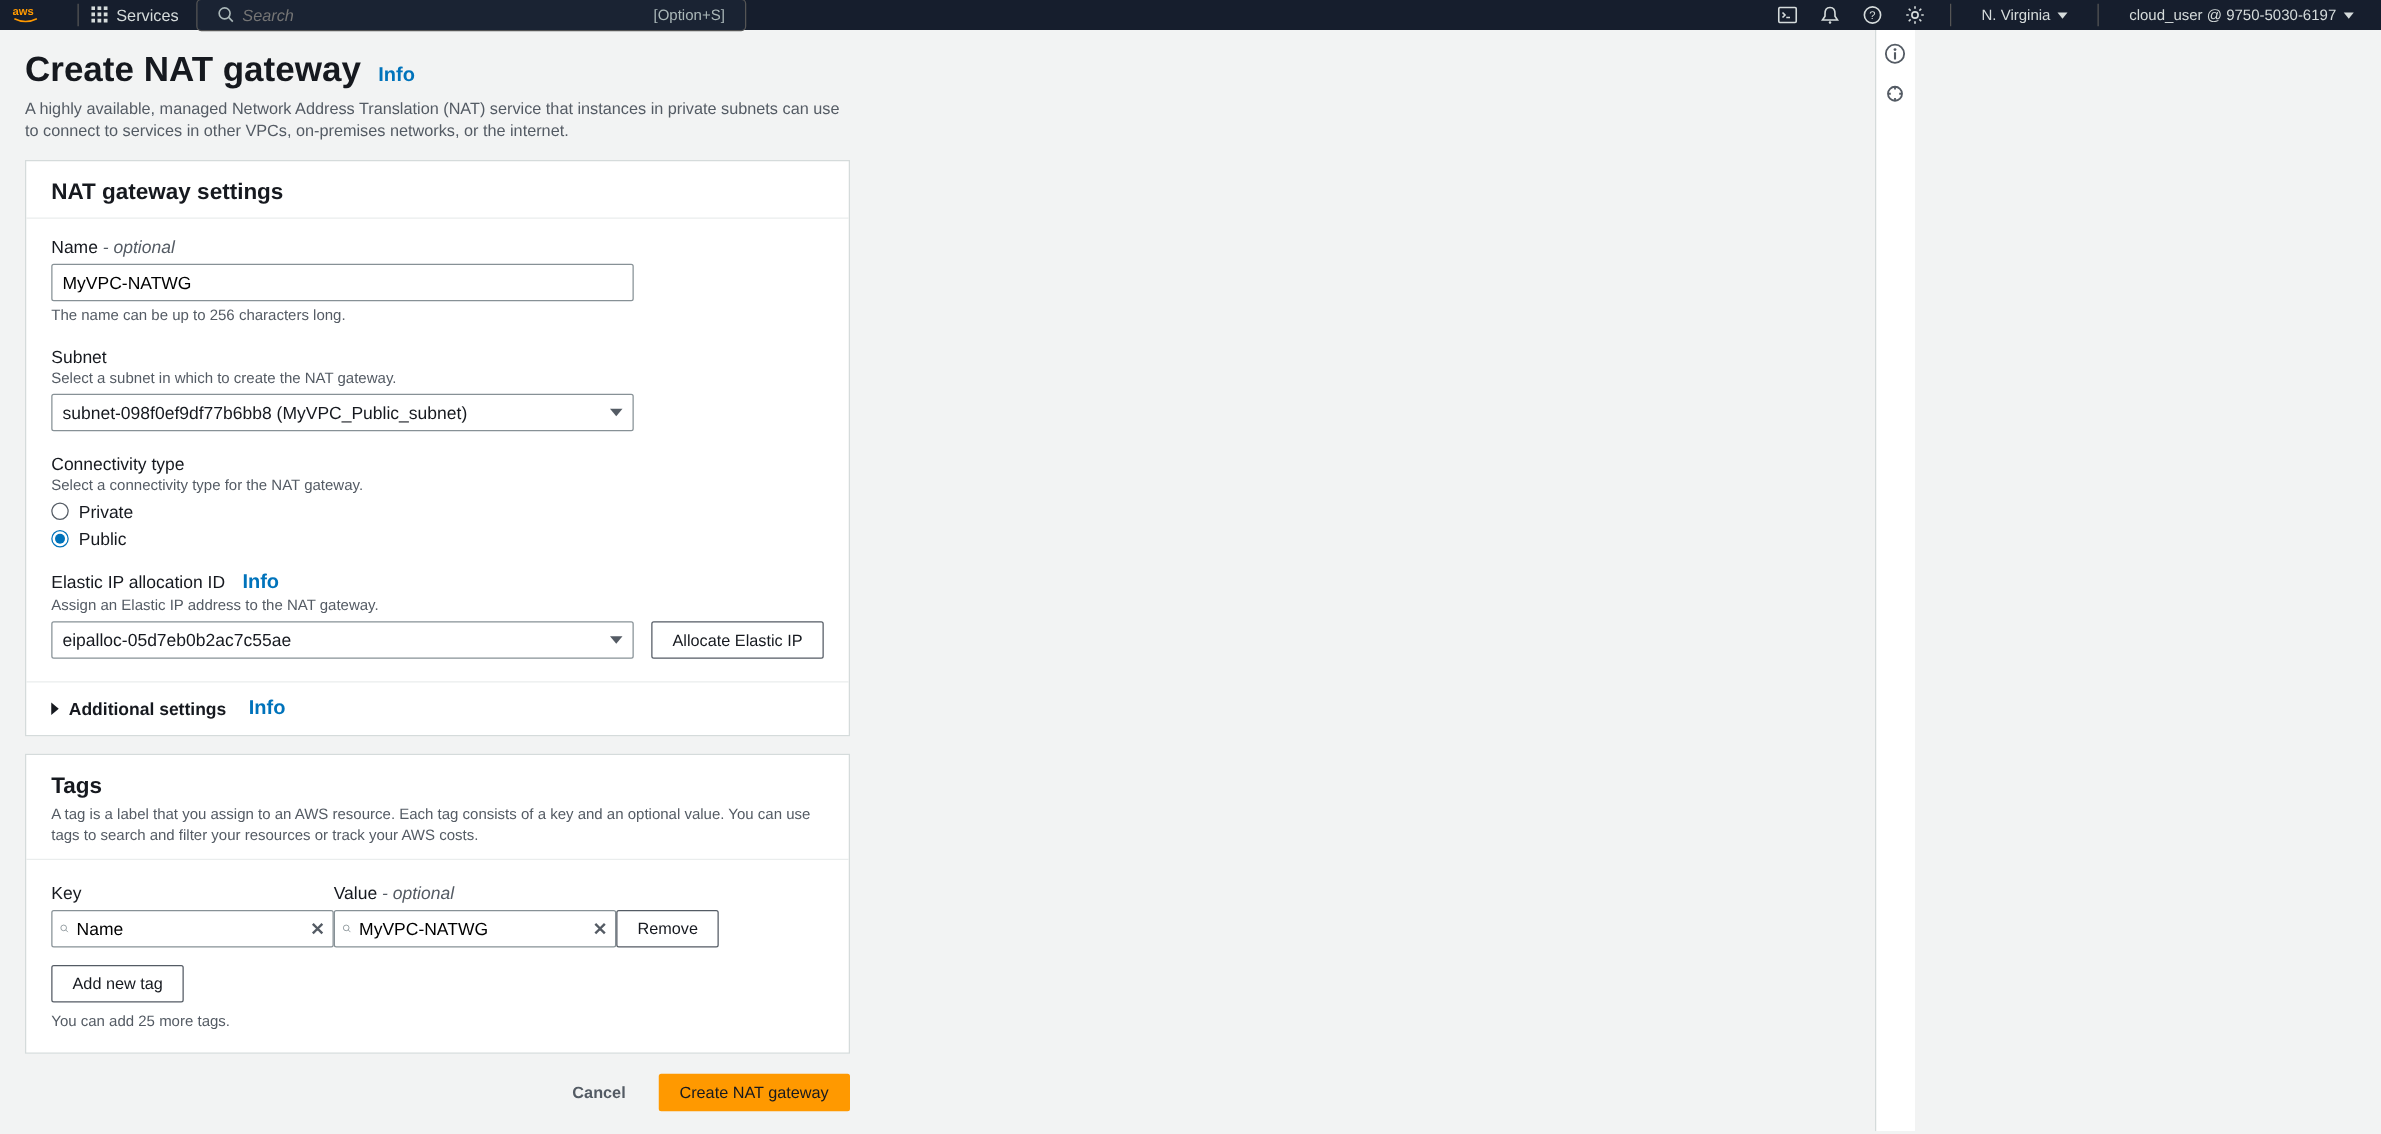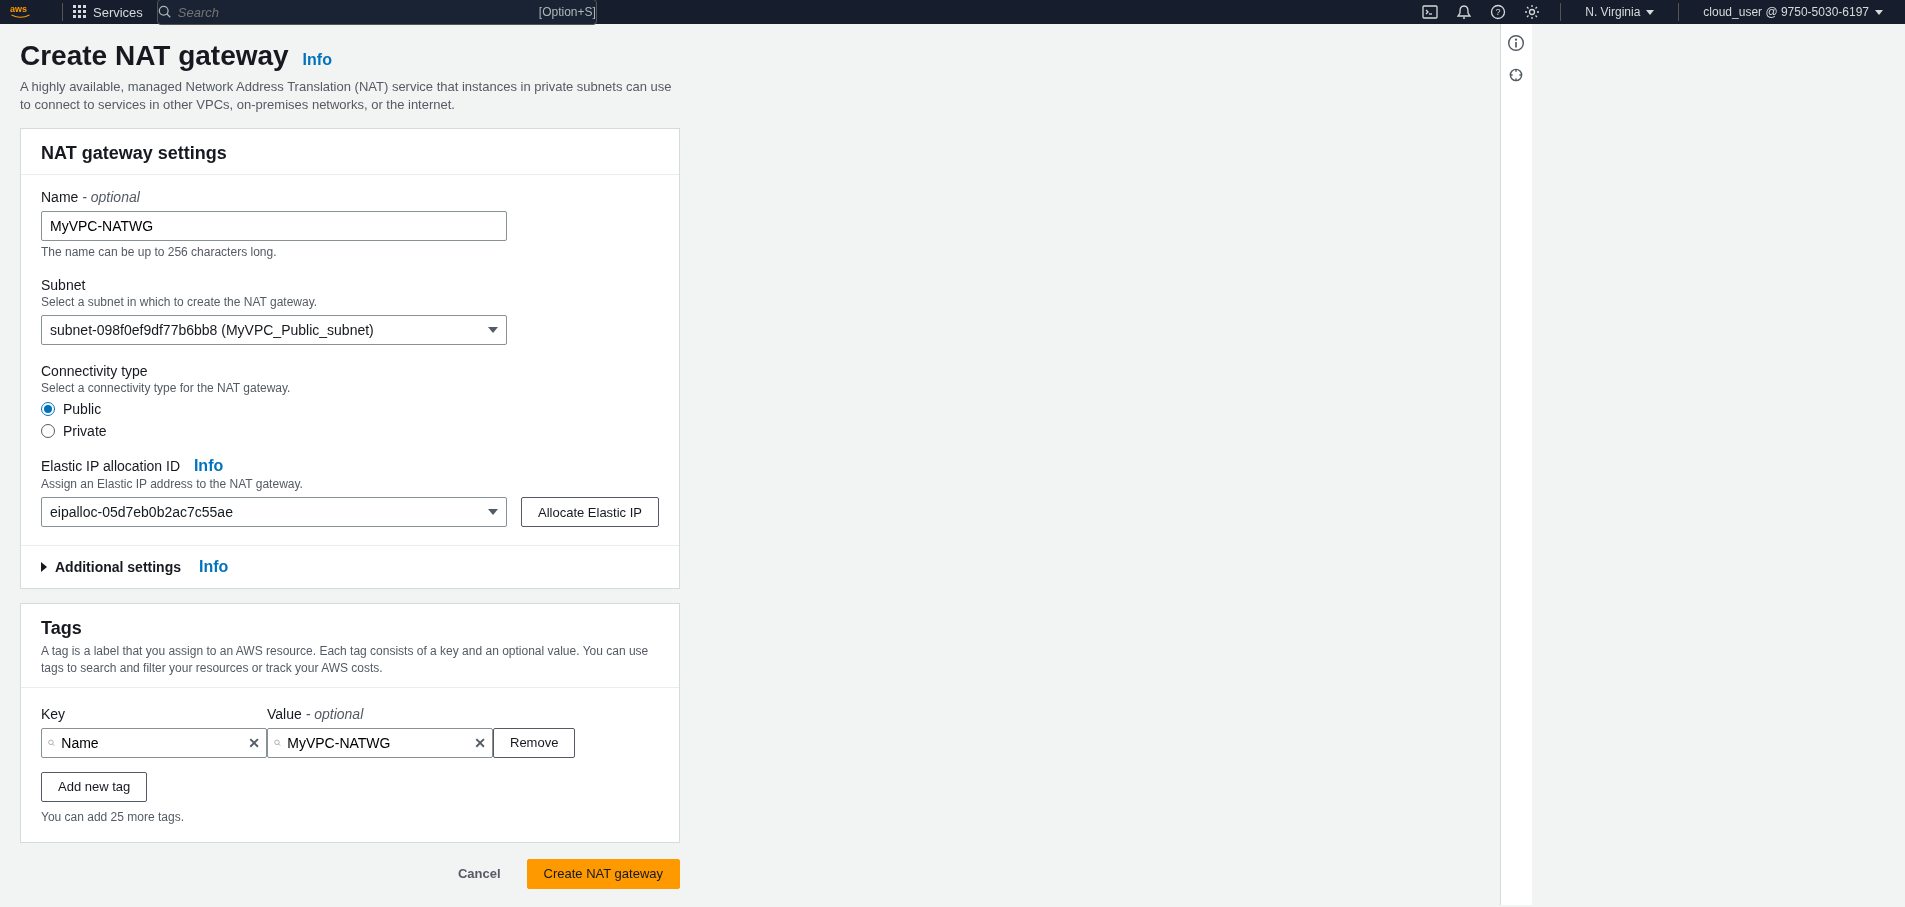--- a/index.html
+++ b/index.html
@@ -44,21 +44,21 @@
   }
   .search-wrap {
     margin-left: 14px;
     display: flex;
     align-items: center;
     background: #1a2333;
     border: 1px solid #555;
     border-radius: 4px;
     height: 26px;
     width: 440px;
-    padding: 0 0;
+    padding: 0 16px;
   }
   .search-wrap input {
     flex: 1;
     background: transparent;
     border: none;
     outline: none;
     color: #ccc;
     font-style: italic;
     font-size: 13px;
     margin-left: 6px;
@@ -417,26 +417,26 @@
             <span>subnet-098f0ef9df77b6bb8 (MyVPC_Public_subnet)</span>
             <span class="sel-caret"></span>
           </div>
         </div>
 
         <div class="field">
           <div class="field-label">Connectivity type</div>
           <div class="field-hint">Select a connectivity type for the NAT gateway.</div>
           <div class="radio-group">
             <div class="radio-row">
+              <span class="radio"></span>
+              <span>Private</span>
+            </div>
+            <div class="radio-row">
               <span class="radio checked"></span>
               <span>Public</span>
-            </div>
-            <div class="radio-row">
-              <span class="radio"></span>
-              <span>Private</span>
             </div>
           </div>
         </div>
 
         <div class="field">
           <div class="field-label">
             <span>Elastic IP allocation ID</span>
             <span class="info-link" style="margin-left:10px">Info</span>
           </div>
           <div class="field-hint">Assign an Elastic IP address to the NAT gateway.</div>

